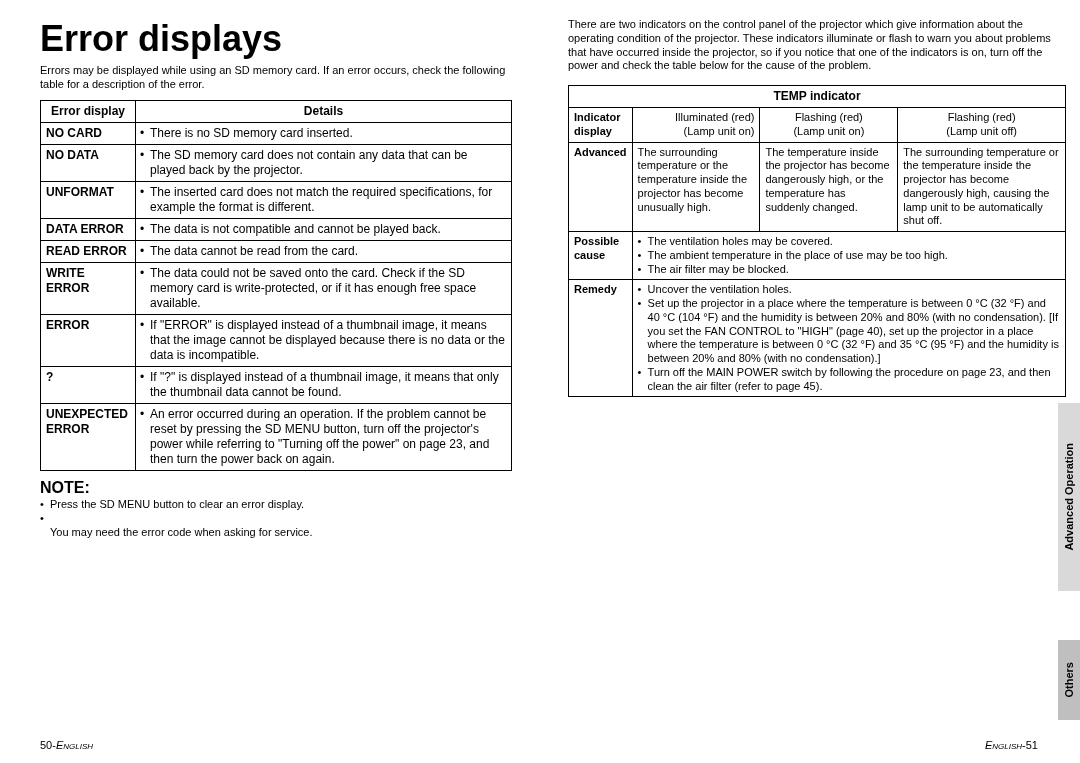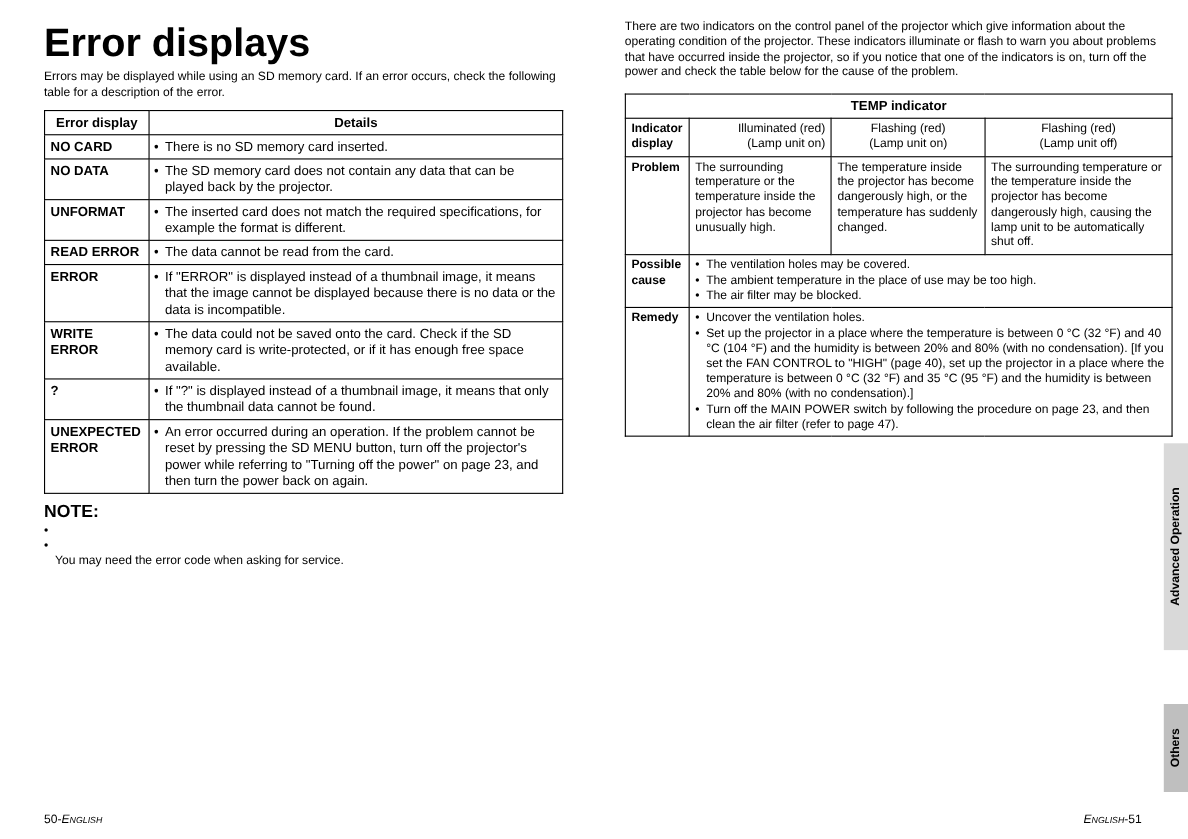--- a/index.html
+++ b/index.html
@@ -102,43 +102,52 @@
       <tr>
             <td class="row-label">UNFORMAT</td>
             <td class="bullet-cell">
               <div class="bullet">
                 <span class="dot">•</span>
                 <span>The inserted card does not match the required specifications, for example the format is different.</span>
               </div>
             </td>
           </tr>
       <tr>
+            <td class="row-label">DATA ERROR</td>
+            <td class="bullet-cell">
+              <div class="bullet">
+                <span class="dot">•</span>
+                <span>The data is not compatible and cannot be played back.</span>
+              </div>
+            </td>
+          </tr>
+      <tr>
             <td class="row-label">READ ERROR</td>
             <td class="bullet-cell">
               <div class="bullet">
                 <span class="dot">•</span>
                 <span>The data cannot be read from the card.</span>
               </div>
             </td>
           </tr>
       <tr>
+            <td class="row-label">WRITE ERROR</td>
+            <td class="bullet-cell">
+              <div class="bullet">
+                <span class="dot">•</span>
+                <span>The data could not be saved onto the card. Check if the SD memory card is write-protected, or if it has enough free space available.</span>
+              </div>
+            </td>
+          </tr>
+      <tr>
             <td class="row-label">ERROR</td>
             <td class="bullet-cell">
               <div class="bullet">
                 <span class="dot">•</span>
                 <span>If "ERROR" is displayed instead of a thumbnail image, it means that the image cannot be displayed because there is no data or the data is incompatible.</span>
-              </div>
-            </td>
-          </tr>
-      <tr>
-            <td class="row-label">WRITE ERROR</td>
-            <td class="bullet-cell">
-              <div class="bullet">
-                <span class="dot">•</span>
-                <span>The data could not be saved onto the card. Check if the SD memory card is write-protected, or if it has enough free space available.</span>
               </div>
             </td>
           </tr>
       <tr>
             <td class="row-label">?</td>
             <td class="bullet-cell">
               <div class="bullet">
                 <span class="dot">•</span>
                 <span>If "?" is displayed instead of a thumbnail image, it means that only the thumbnail data cannot be found.</span>
               </div>
@@ -153,20 +162,21 @@
               </div>
             </td>
           </tr>
     </tbody>
       </table>
 
     <div class="note-head">NOTE:</div>
     <div class="note-list">
       <div class="bullet">
           <span class="dot">•</span>
+          <span>Press the SD MENU button to clear an error display.</span>
         </div>
       <div class="bullet">
           <span class="dot">•</span>
         </div>
       <div class="bullet cont">
           <span>You may need the error code when asking for service.</span>
         </div>
     </div>
 
     <div class="footer-left footer-span">
@@ -182,21 +192,21 @@
           <tr>
         <th colspan="4" class="ind-header">TEMP indicator</th>
       </tr>
       <tr>
         <td class="ind-rowhead">Indicator display</td>
         <td style="text-align:right"><span>Illuminated (red)</span><br><span>(Lamp unit on)</span></td>
         <td style="text-align:center"><span>Flashing (red)</span><br><span>(Lamp unit on)</span></td>
         <td style="text-align:center"><span>Flashing (red)</span><br><span>(Lamp unit off)</span></td>
       </tr>
       <tr>
-        <td class="ind-rowhead">Problem</td>
+        <td class="ind-rowhead">Advanced</td>
         <td>The surrounding temperature or the temperature inside the projector has become unusually high.</td>
         <td>The temperature inside the projector has become dangerously high, or the temperature has suddenly changed.</td>
         <td>The surrounding temperature or the temperature inside the projector has become dangerously high, causing the lamp unit to be automatically shut off.</td>
       </tr>
       <tr>
         <td class="ind-rowhead">Possible cause</td>
         <td colspan="3">
           <div class="bullet">
                 <span class="dot">•</span>
                 <span>The ventilation holes may be covered.</span>
@@ -217,21 +227,21 @@
           <div class="bullet">
                 <span class="dot">•</span>
                 <span>Uncover the ventilation holes.</span>
               </div>
           <div class="bullet">
                 <span class="dot">•</span>
                 <span>Set up the projector in a place where the temperature is between 0 °C (32 °F) and 40 °C (104 °F) and the humidity is between 20% and 80% (with no condensation). [If you set the FAN CONTROL to "HIGH" (page 40), set up the projector in a place where the temperature is between 0 °C (32 °F) and 35 °C (95 °F) and the humidity is between 20% and 80% (with no condensation).]</span>
               </div>
           <div class="bullet">
                 <span class="dot">•</span>
-                <span>Turn off the MAIN POWER switch by following the procedure on page 23, and then clean the air filter (refer to page 47).</span>
+                <span>Turn off the MAIN POWER switch by following the procedure on page 23, and then clean the air filter (refer to page 45).</span>
               </div>
         </td>
       </tr>
     </tbody>
       </table>
 
     <div class="footer-right footer-span">
       <i><span class="small-caps">English</span><span class="num">-51</span></i>
     </div>
 

